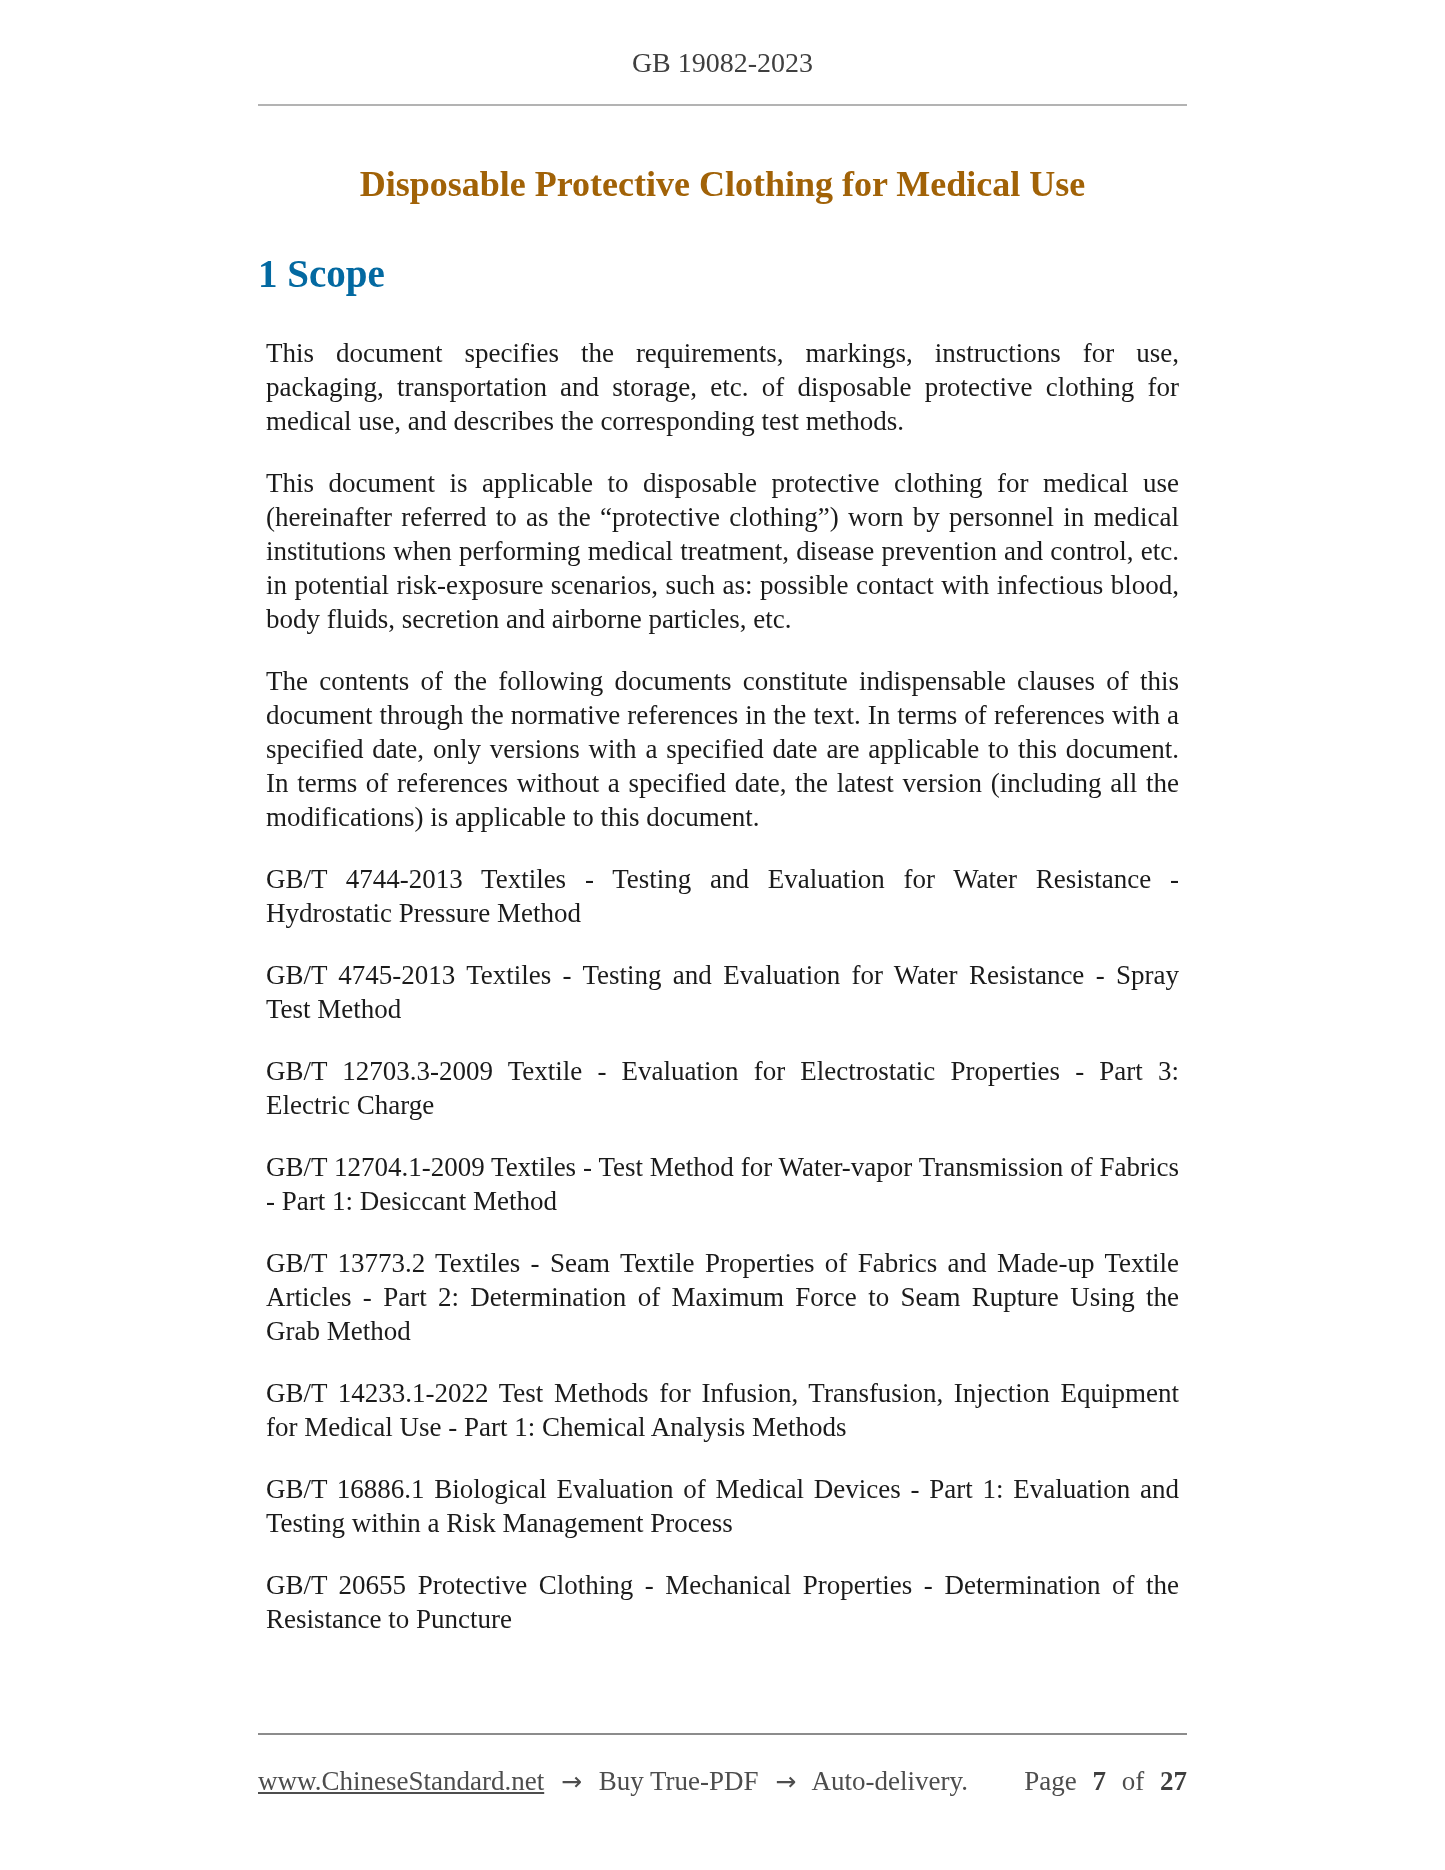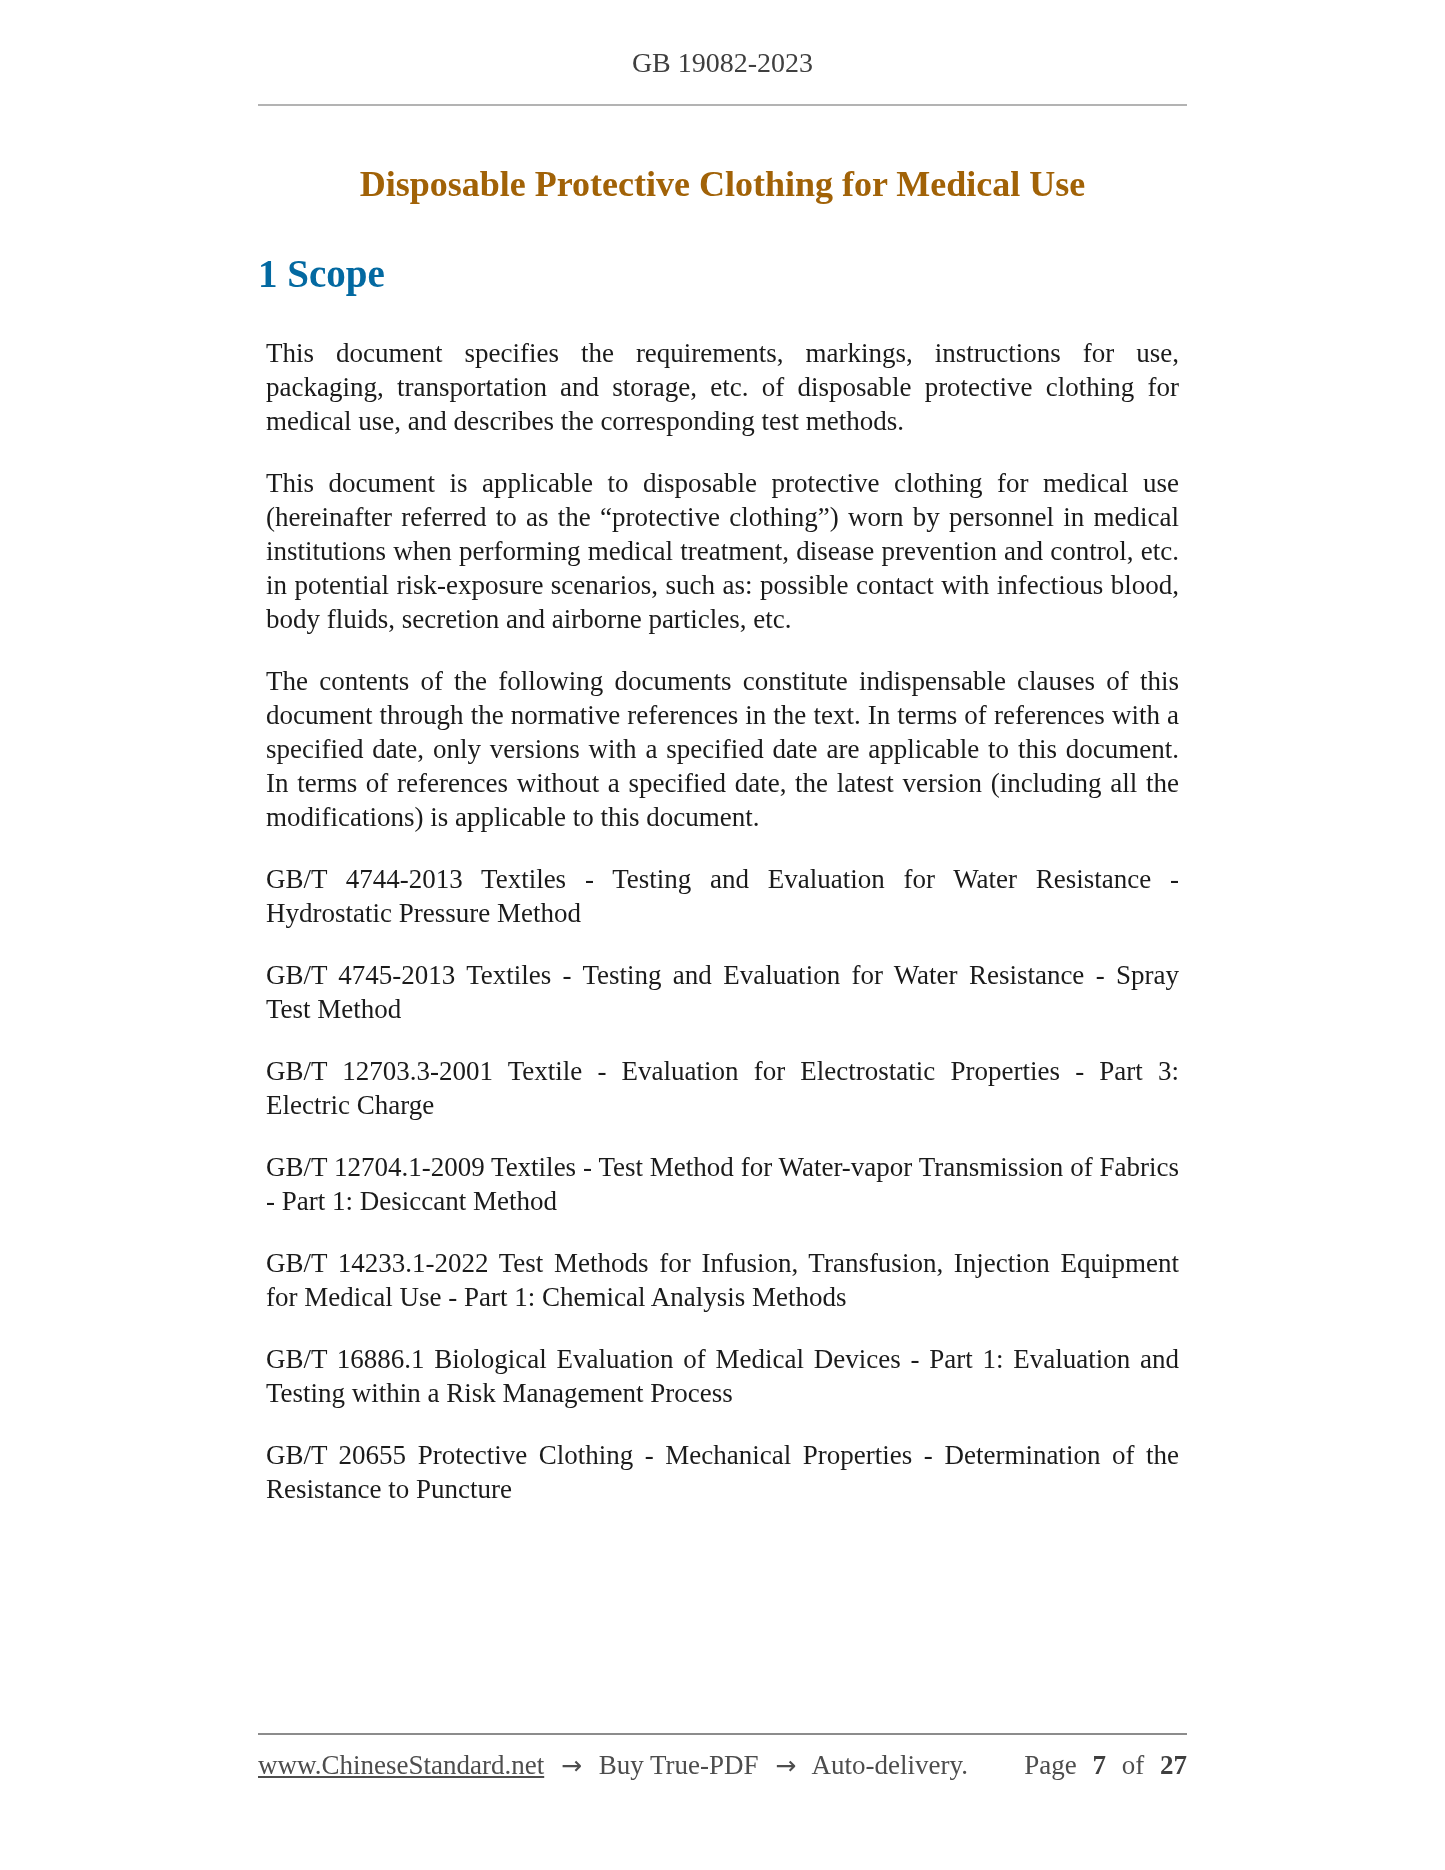--- a/index.html
+++ b/index.html
@@ -61,21 +61,21 @@
     line-height: 34px;
     text-align: justify;
     color: #1b1b1b;
   }
   .footer {
     position: absolute;
     left: 258px;
     top: 1733px;
     width: 929px;
     border-top: 2px solid #8c8c8c;
-    padding-top: 14px;
+    padding-top: 30px;
     display: flex;
     justify-content: space-between;
     align-items: baseline;
     font-size: 27px;
     line-height: 32px;
     color: #4d4d4d;
   }
   .footer-left span { white-space: pre; }
   .footer-link {
     text-decoration: underline;
@@ -105,22 +105,23 @@
     <div class="section-heading">1 Scope</div>
 
     <p class="para">This document specifies the requirements, markings, instructions for use, packaging, transportation and storage, etc. of disposable protective clothing for medical use, and describes the corresponding test methods.</p>
     <p class="para">This document is applicable to disposable protective clothing for medical use (hereinafter referred to as the “protective clothing”) worn by personnel in medical institutions when performing medical treatment, disease prevention and control, etc. in potential risk-exposure scenarios, such as: possible contact with infectious blood, body fluids, secretion and airborne particles, etc.</p>
 
 
     <p class="para">The contents of the following documents constitute indispensable clauses of this document through the normative references in the text. In terms of references with a specified date, only versions with a specified date are applicable to this document. In terms of references without a specified date, the latest version (including all the modifications) is applicable to this document.</p>
 
     <p class="para">GB/T 4744-2013 Textiles - Testing and Evaluation for Water Resistance - Hydrostatic Pressure Method</p>
     <p class="para">GB/T 4745-2013 Textiles - Testing and Evaluation for Water Resistance - Spray Test Method</p>
-    <p class="para">GB/T 12703.3-2001 Textile - Evaluation for Electrostatic Properties - Part 3: Electric Charge</p>
+    <p class="para">GB/T 12703.3-2009 Textile - Evaluation for Electrostatic Properties - Part 3: Electric Charge</p>
     <p class="para">GB/T 12704.1-2009 Textiles - Test Method for Water-vapor Transmission of Fabrics - Part 1: Desiccant Method</p>
+    <p class="para">GB/T 13773.2 Textiles - Seam Textile Properties of Fabrics and Made-up Textile Articles - Part 2: Determination of Maximum Force to Seam Rupture Using the Grab Method</p>
     <p class="para">GB/T 14233.1-2022 Test Methods for Infusion, Transfusion, Injection Equipment for Medical Use - Part 1: Chemical Analysis Methods</p>
     <p class="para">GB/T 16886.1 Biological Evaluation of Medical Devices - Part 1: Evaluation and Testing within a Risk Management Process</p>
     <p class="para">GB/T 20655 Protective Clothing - Mechanical Properties - Determination of the Resistance to Puncture</p>
 
   </div>
 
   <div class="footer">
     <div class="footer-left">
       <span class="footer-link">www.ChineseStandard.net</span>
       <span class="arrow">→</span>

